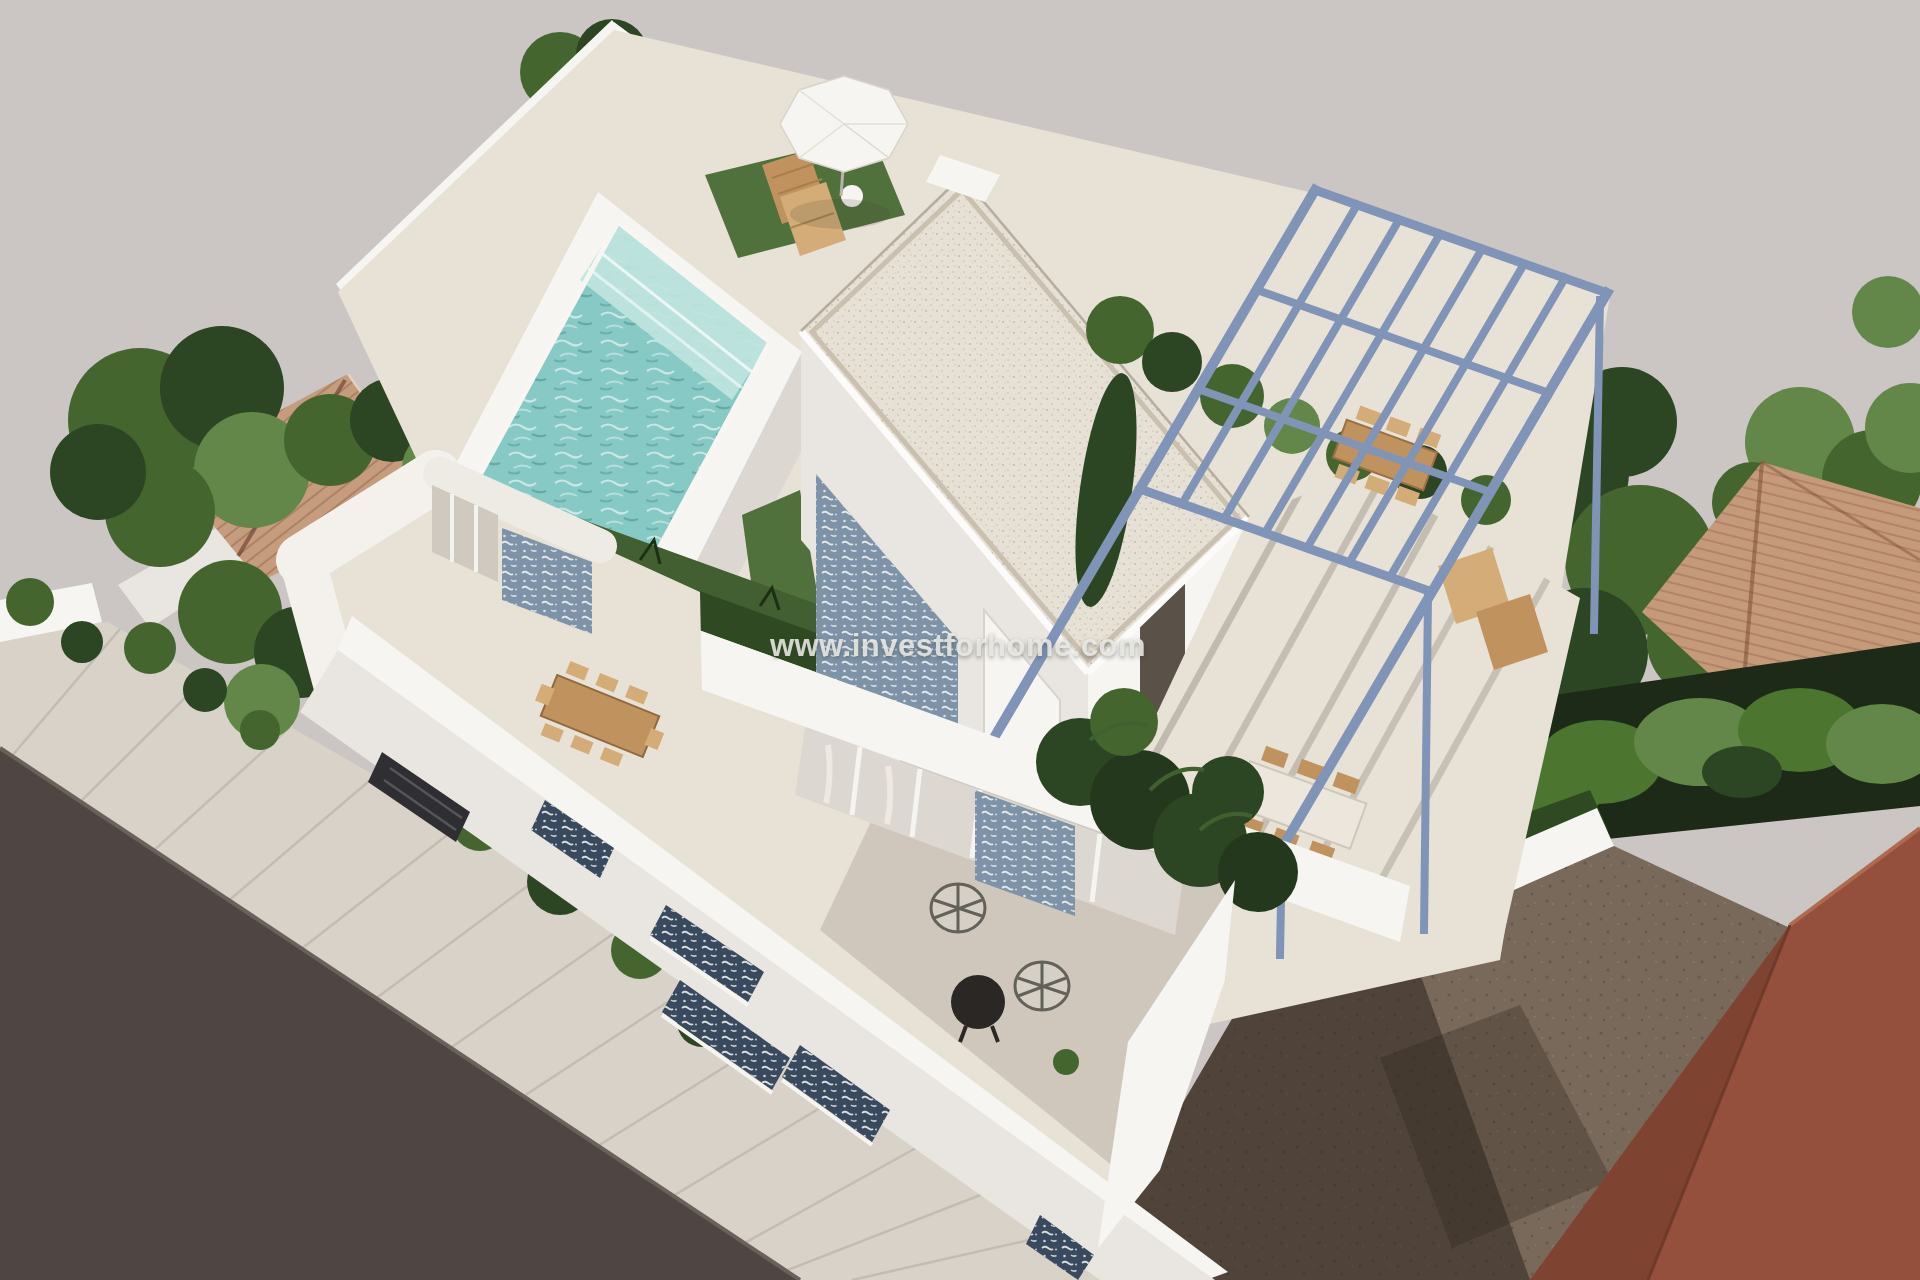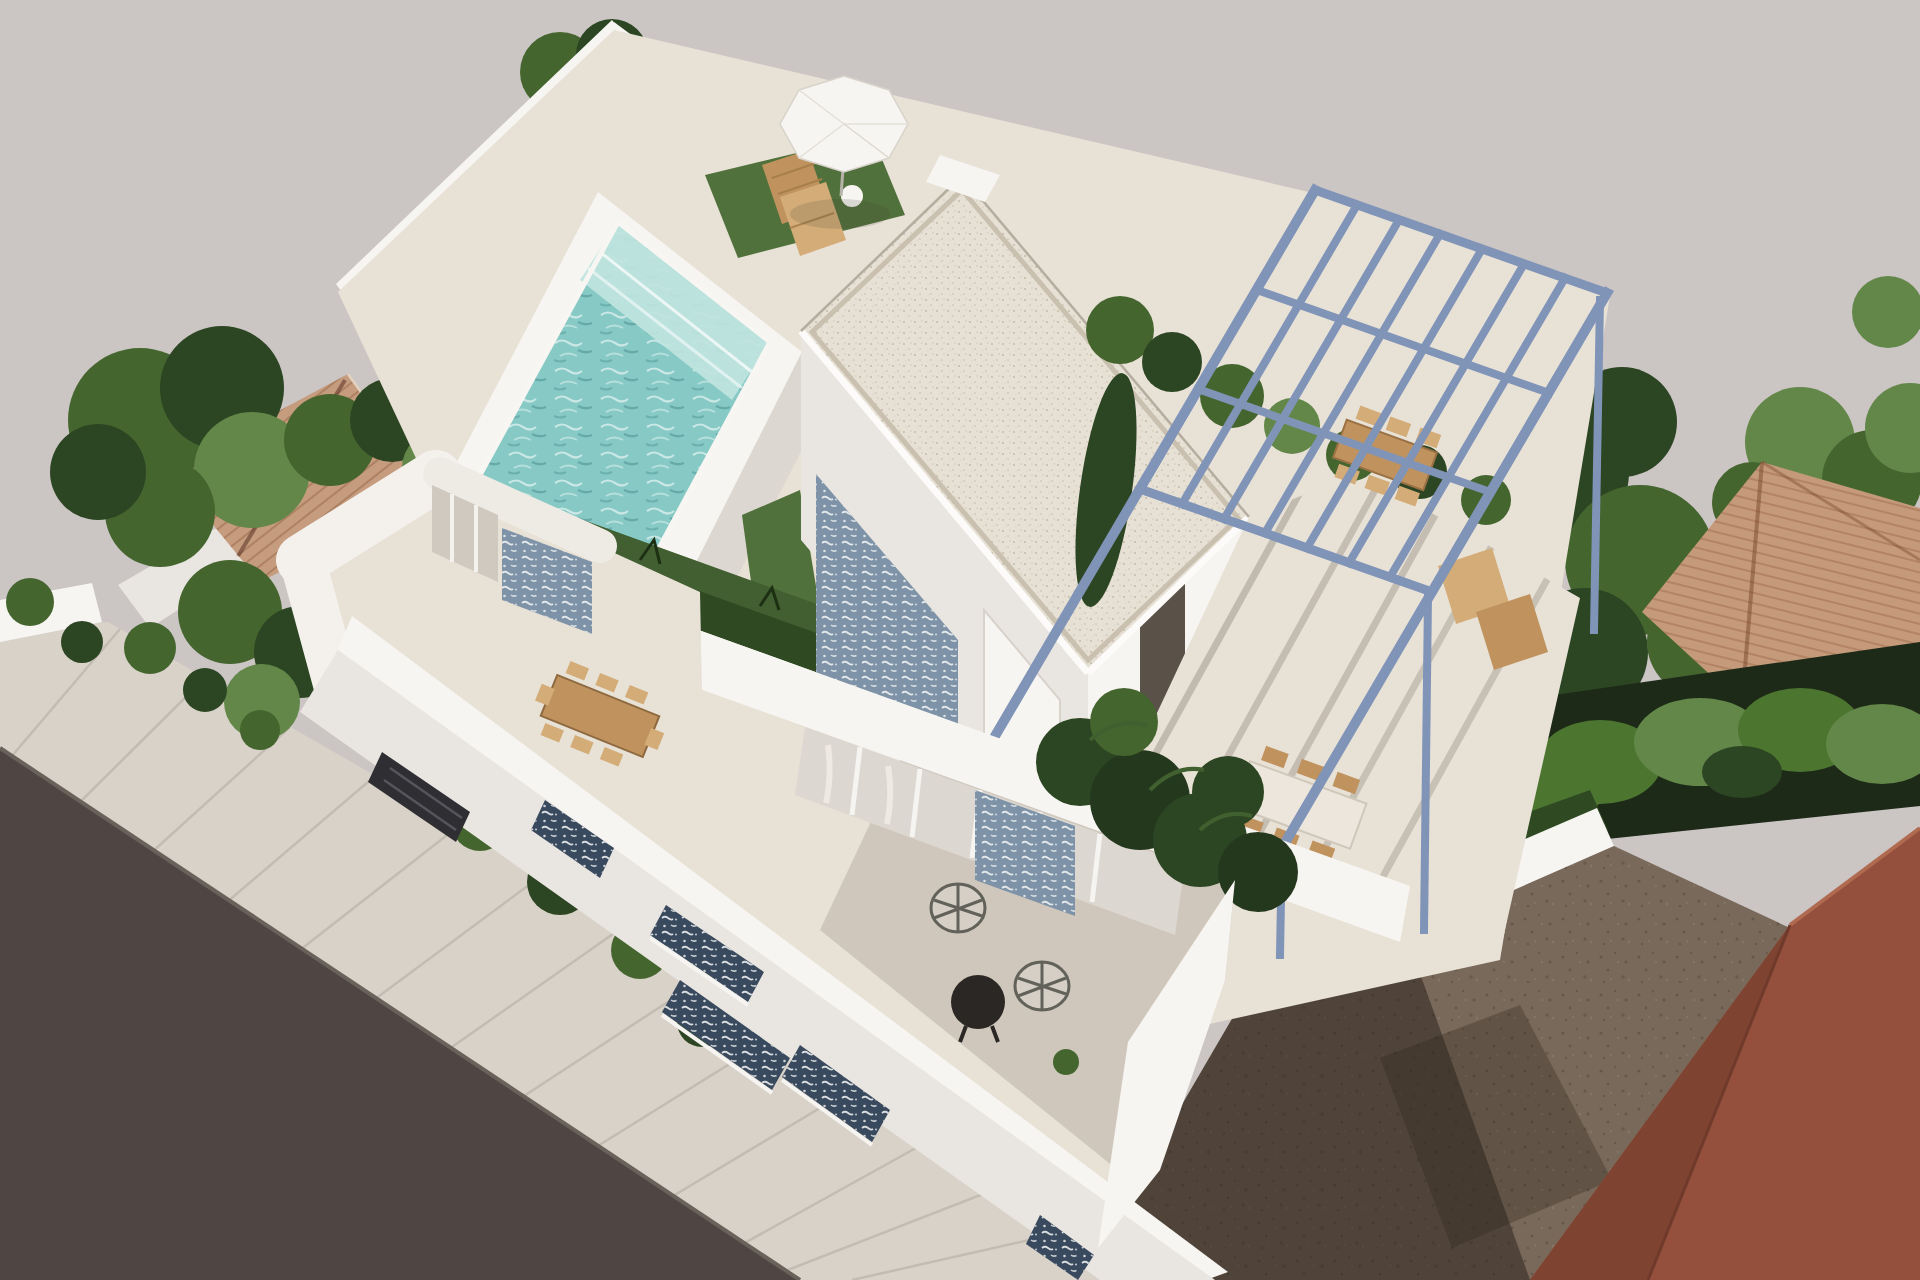--- a/index.html
+++ b/index.html
@@ -413,13 +413,14 @@
     </g>
   </g>
 
   <g>
     <circle cx="150" cy="648" r="26" fill="#45652f"></circle>
     <circle cx="205" cy="690" r="22" fill="#2c4522"></circle>
     <circle cx="260" cy="730" r="20" fill="#45652f"></circle>
   </g>
 </svg>
 
+<div class="watermark">www.investforhome.com</div>
 </div>
 
 </body></html>

